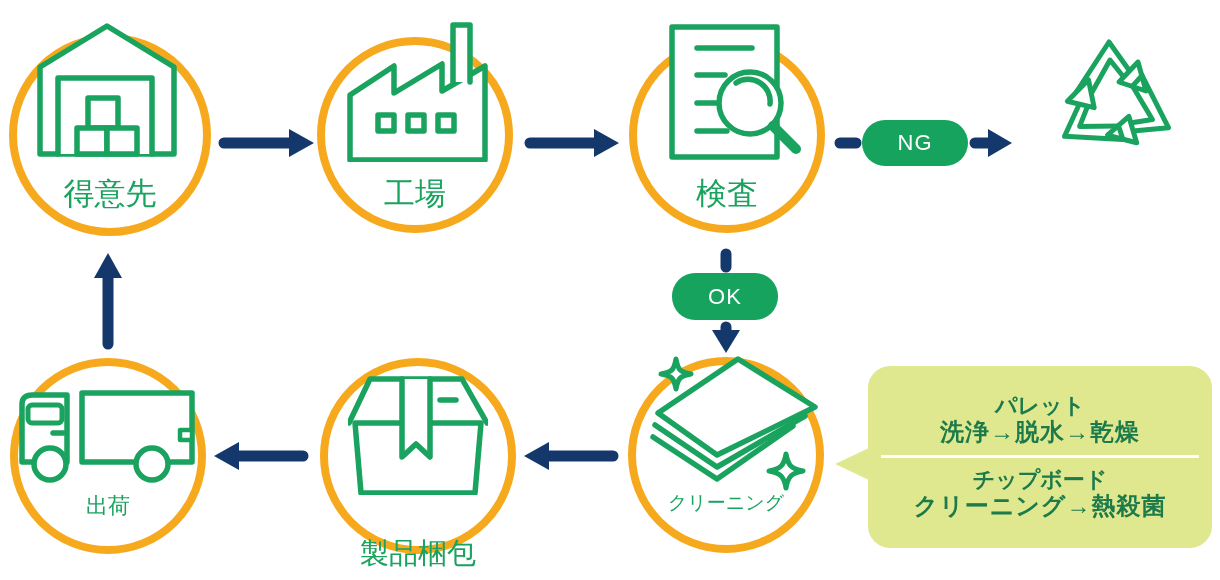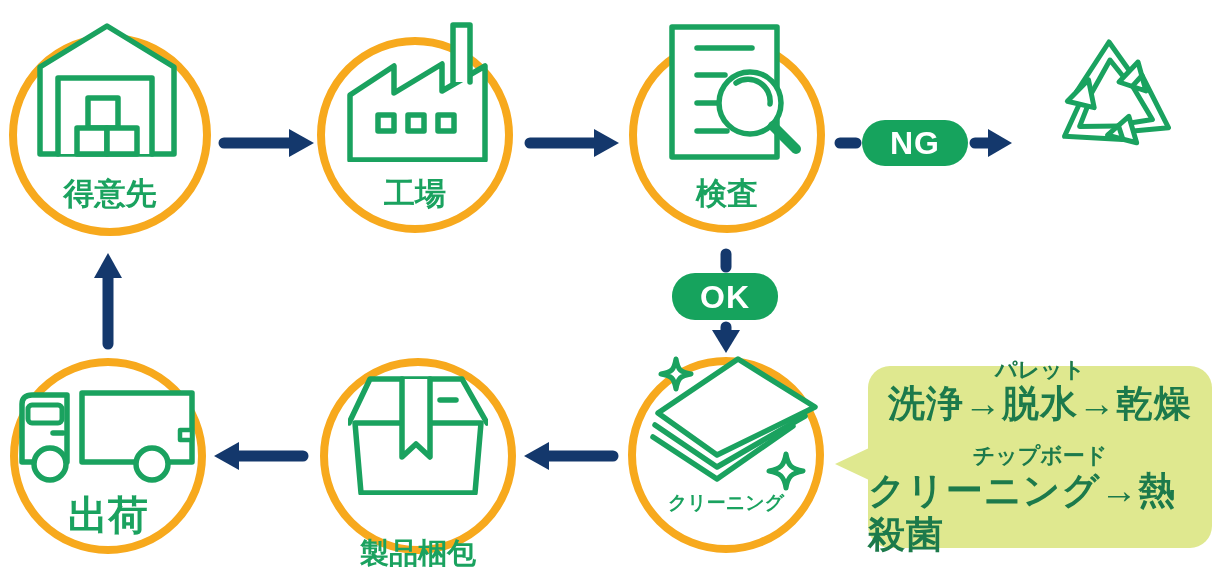--- a/index.html
+++ b/index.html
@@ -12,63 +12,63 @@
   }
   html,body{margin:0;padding:0;background:#fff;}
   body{width:1220px;height:580px;position:relative;overflow:hidden;
        font-family:"Liberation Sans","DejaVu Sans",sans-serif;}
   .stage{position:absolute;left:0;top:0;width:1220px;height:580px;}
 
   
   .node{position:absolute;border:8px solid var(--orange);border-radius:50%;
         box-sizing:border-box;background:transparent;z-index:2;}
   .node .label{position:absolute;left:50%;transform:translateX(-50%);
-        color:var(--green);font-weight:bold;white-space:nowrap;line-height:1;z-index:4;text-align:center;}
+        color:var(--green);font-weight:normal;white-space:nowrap;line-height:1;z-index:4;text-align:center;}
   #n-customer{left:9px;top:34px;width:202px;height:202px;}
   #n-customer .label{top:136px;font-size:31px;}
   #n-factory{left:317px;top:37px;width:196px;height:196px;}
   #n-factory .label{top:133px;font-size:31px;}
   #n-inspection{left:629px;top:37px;width:196px;height:196px;}
   #n-inspection .label{top:133px;font-size:31px;}
   #n-recycle{left:1016px;top:44px;width:188px;height:188px;}
   #n-recycle .label{top:130px;font-size:28px;}
   #n-shipping{left:10px;top:358px;width:196px;height:196px;}
-  #n-shipping .label{top:129px;font-size:40px;}
+  #n-shipping .label{top:129px;font-size:22px;}
   #n-packing{left:320px;top:358px;width:196px;height:196px;}
   #n-packing .label{top:129px;font-size:29px;margin-top:44px;}
   #n-cleaning{left:628px;top:357px;width:196px;height:196px;}
   #n-cleaning .label{top:128px;font-size:19px;}
 
   
   .icon{position:absolute;z-index:3;}
   #i-customer{left:37px;top:23px;}
   #i-factory{left:346px;top:22px;}
   #i-inspection{left:666px;top:20px;}
   #i-recycle{left:1043px;top:30px;}
   #i-cleaning{left:645px;top:350px;}
   #i-packing{left:348px;top:360px;}
   #i-truck{left:15px;top:380px;}
 
   .overlay{position:absolute;left:0;top:0;z-index:5;pointer-events:none;}
 
   .badge{position:absolute;z-index:6;background:var(--badge);color:#fff;
          border-radius:23px;display:flex;align-items:center;justify-content:center;
-         font-size:32px;font-weight:700;letter-spacing:1px;line-height:1;}
+         font-size:22px;font-weight:400;letter-spacing:1px;line-height:1;}
   #b-ng{left:862px;top:120px;width:106px;height:46px;}
   #b-ok{left:672px;top:273px;width:106px;height:47px;}
 
   .callout{position:absolute;left:868px;top:366px;width:344px;height:182px;
            background:var(--callout-bg);border-radius:22px;z-index:1;
            display:flex;flex-direction:column;align-items:center;justify-content:center;
            color:var(--callout-text);text-align:left;}
   .callout .tail{position:absolute;left:-33px;top:82px;width:0;height:0;
            border-top:16px solid transparent;border-bottom:16px solid transparent;
            border-right:34px solid var(--callout-bg);}
   .c-small{font-size:22px;font-weight:bold;line-height:1.15;}
-  .c-big{font-size:37px;font-weight:bold;line-height:1.2;letter-spacing:1px;}
+  .c-big{font-size:24px;font-weight:bold;line-height:1.2;letter-spacing:1px;}
   .c-divider{width:318px;height:3px;background:#fff;margin:8px 0 9px 0;}
 </style>
 </head>
 <body>
 
 <div class="stage">
 
   <div class="callout">
     <div class="tail"></div>
     <div class="c-small">パレット</div>

